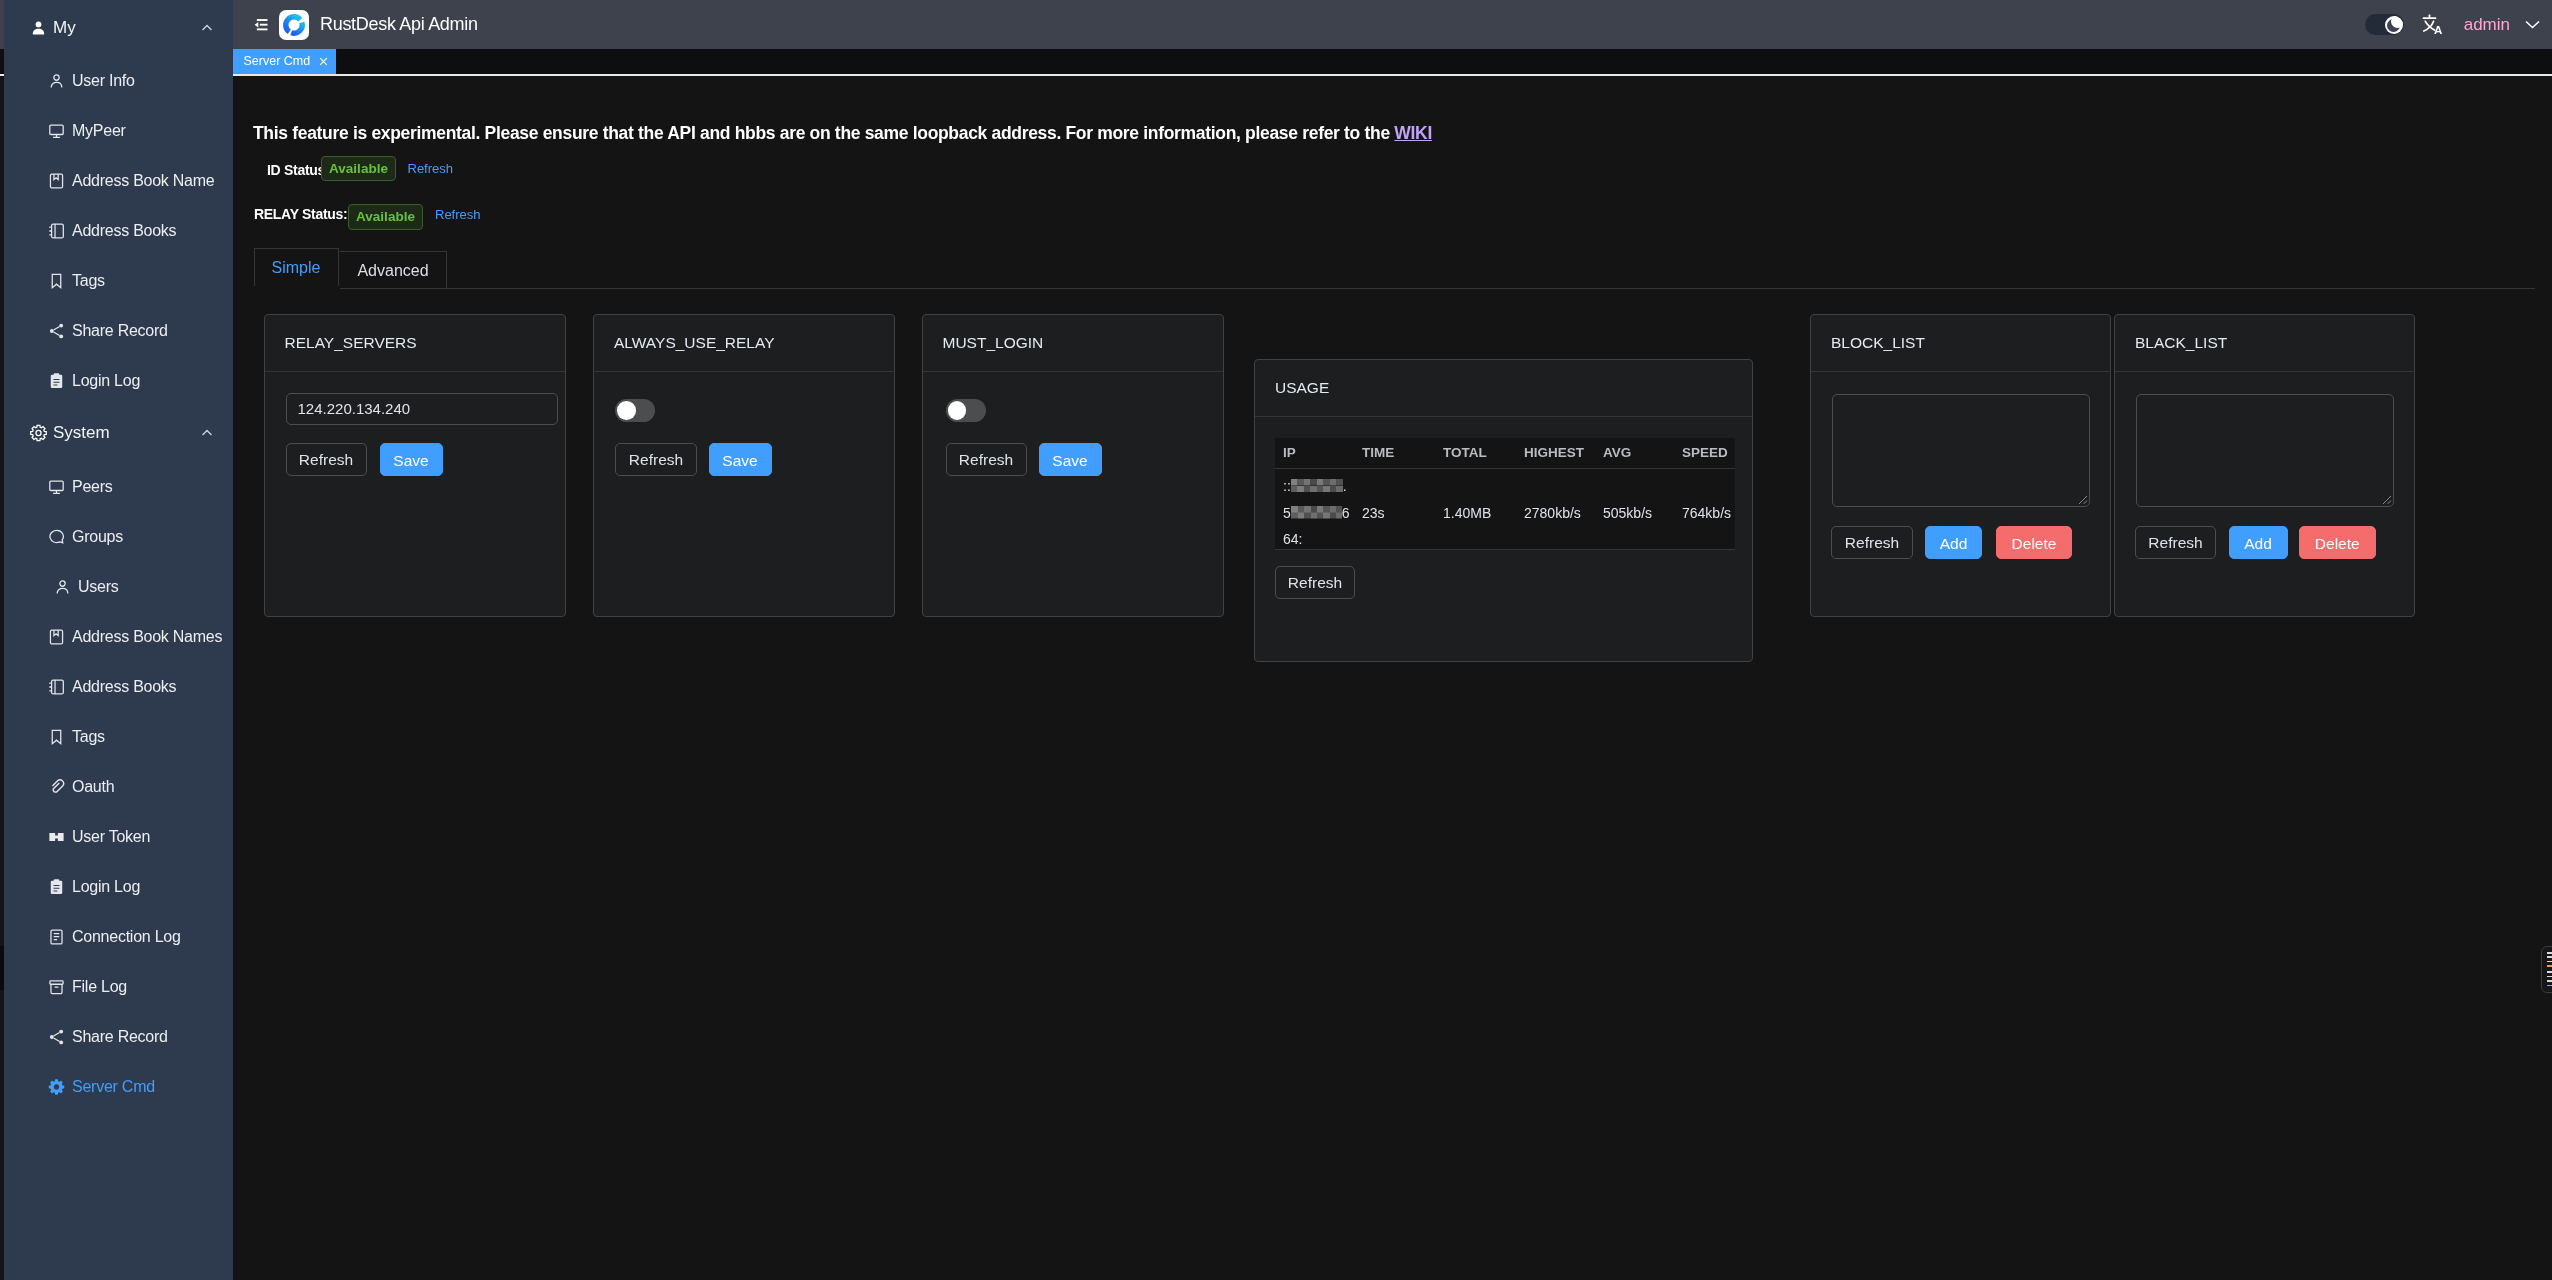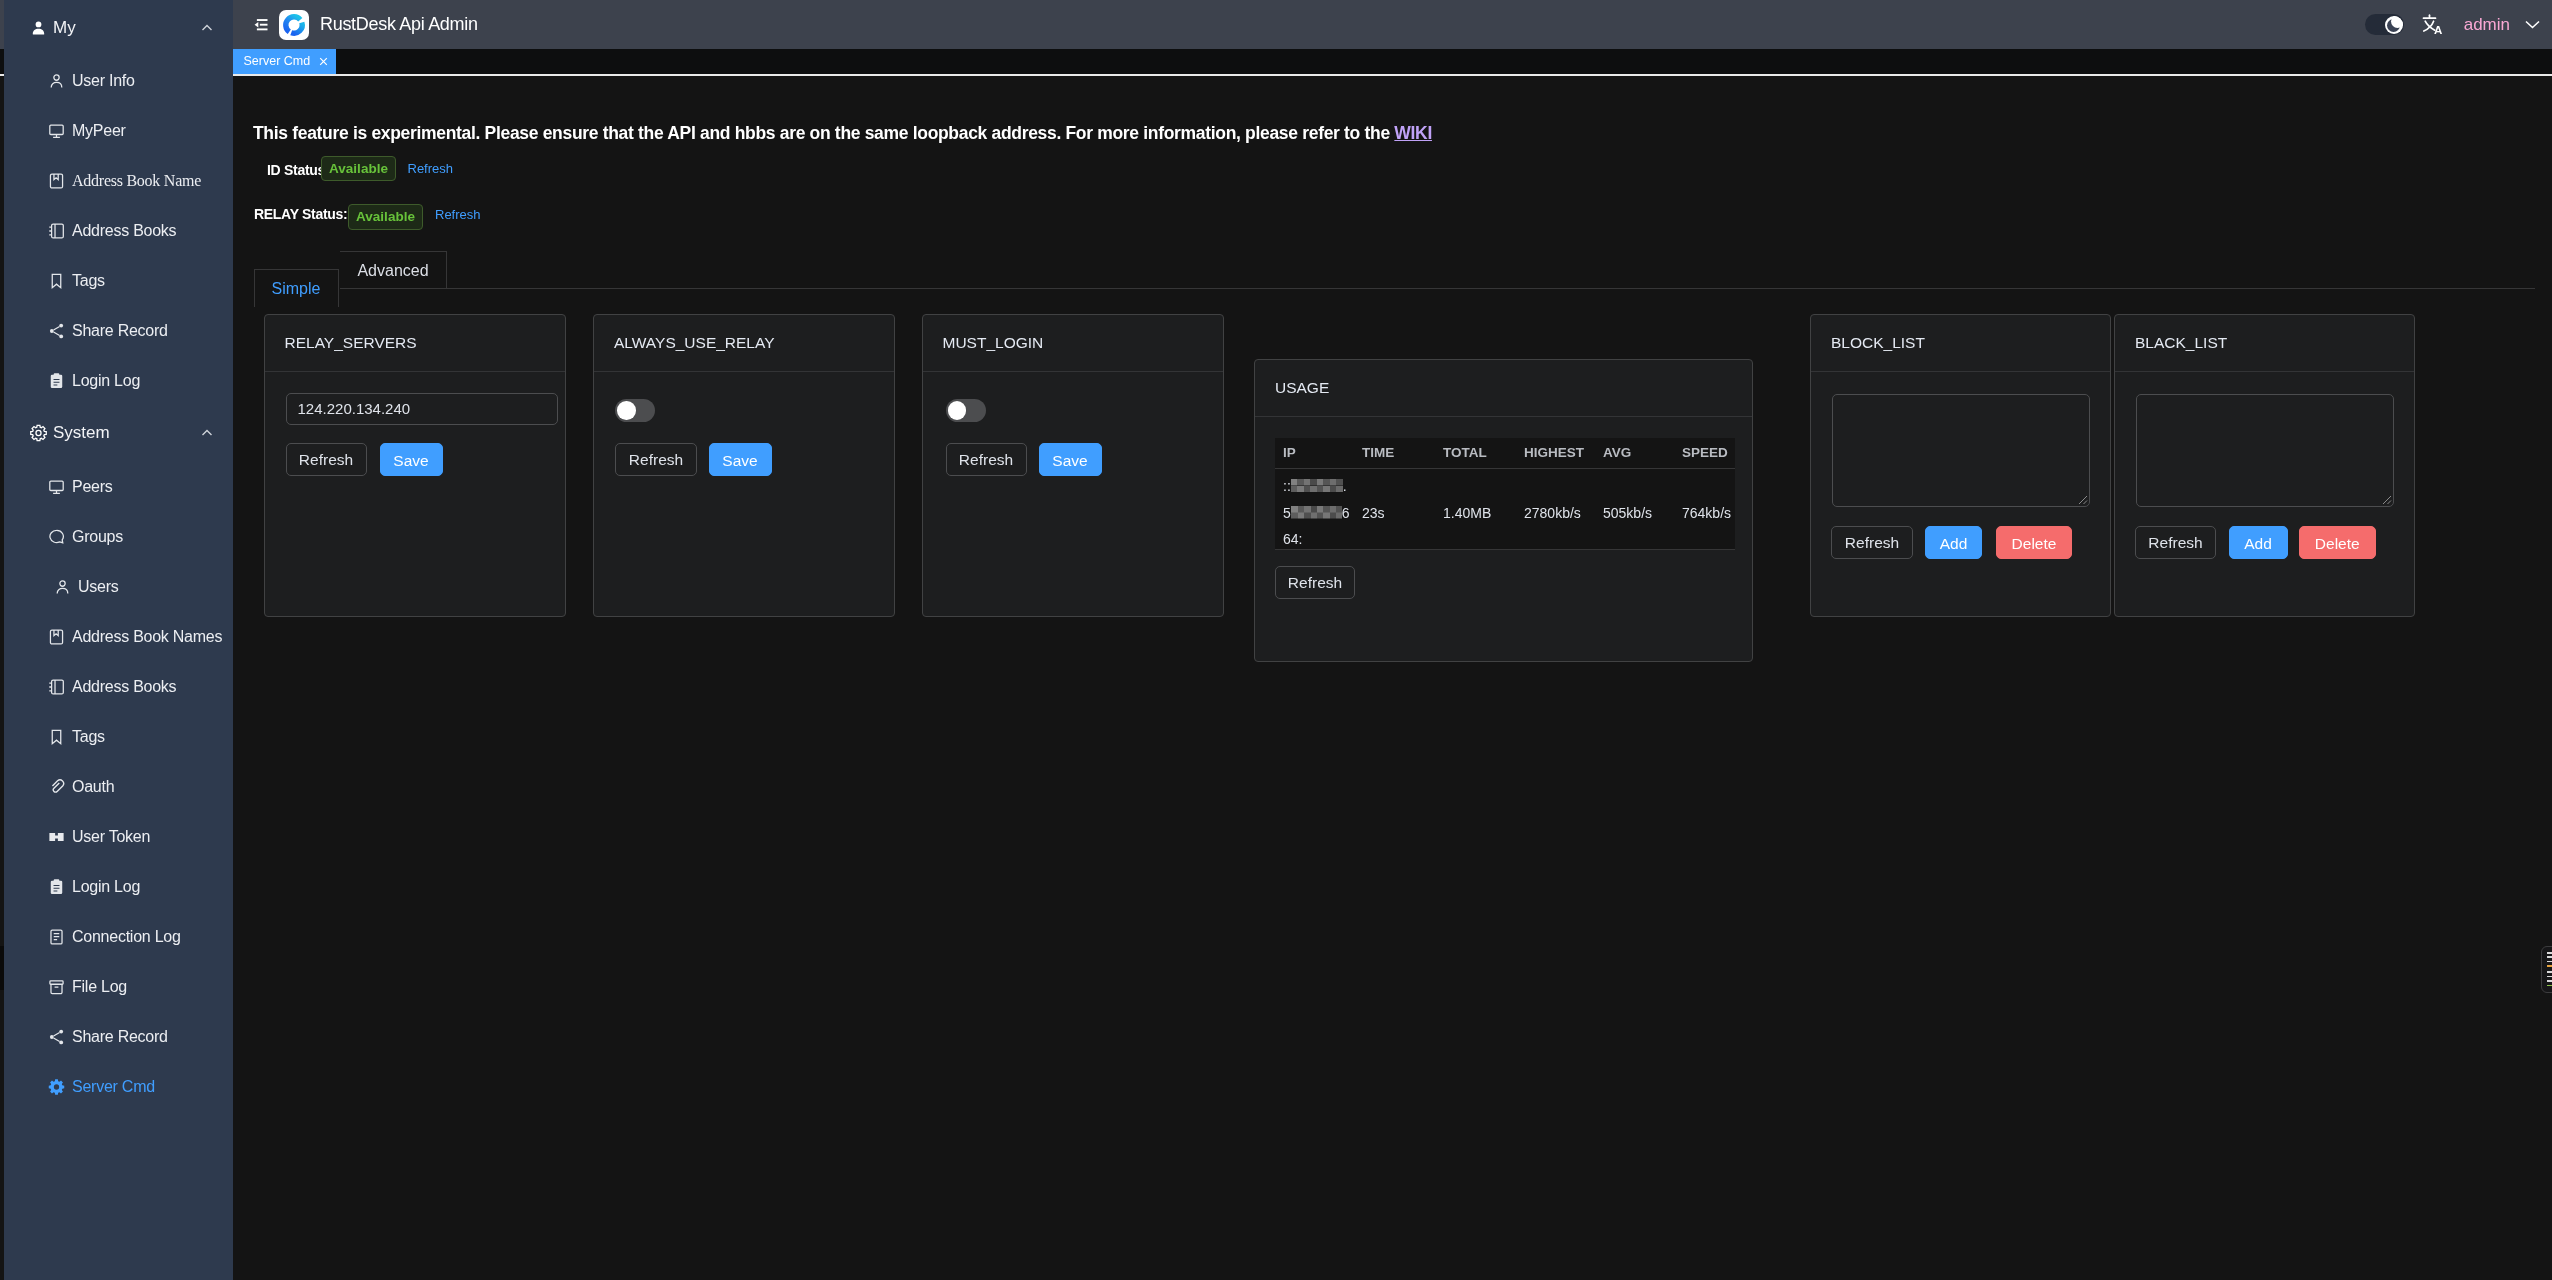--- a/index.html
+++ b/index.html
@@ -145,21 +145,21 @@
     </div>
     <div class="mi" style="top:105.5px;">
       <svg class="ic" viewBox="0 0 16 16">
         <g fill="none" stroke="#e3e6ea" stroke-width="1.2">
           <rect x="1.7" y="2.5" width="12.6" height="8.8" rx="1"></rect>
           <path d="M8 11.3 V14 M4.8 14 h6.4"></path>
         </g>
       </svg>
       <span class="txt">MyPeer</span>
     </div>
-    <div class="mi" style="top:155.5px;font-family:Liberation Serif, serif;">
+    <div class="mi" style="top:155.5px;">
       <svg class="ic" viewBox="0 0 16 16">
         <g fill="none" stroke="#e3e6ea" stroke-width="1.2">
           <rect x="2.3" y="1.5" width="11.4" height="13" rx="1.4"></rect>
           <path d="M5.6 1.5 v5.2 l2-1.7 2 1.7 v-5.2"></path>
         </g>
       </svg>
       <span class="txt">Address Book Name</span>
     </div>
     <div class="mi" style="top:205.5px;">
       <svg class="ic" viewBox="0 0 16 16">
@@ -334,21 +334,21 @@
   <div class="abs bline" style="left:253px;top:123px;">This feature is experimental. Please ensure that the API and hbbs are on the same loopback address. For more information, please refer to the <span style="color:#c0a2f7;text-decoration:underline;">WIKI</span></div>
 
   <div class="abs lbl" style="left:259px;top:161.5px;padding-left:8px;">ID Status:</div>
   <div class="abs tag" style="left:321px;top:156px;width:75px;height:25px;line-height:24px;">Available</div>
   <div class="abs rlink" style="left:407.5px;top:161px;">Refresh</div>
 
   <div class="abs lbl" style="left:254px;top:206px;">RELAY Status:</div>
   <div class="abs tag" style="left:348px;top:204px;width:75px;height:25.5px;line-height:24.5px;">Available</div>
   <div class="abs rlink" style="left:435px;top:207px;">Refresh</div>
 
-  <div class="abs etab" style="left:253.5px;top:269px;width:85px;height:38px;line-height:38px;color:#409eff;">Simple</div>
+  <div class="abs etab" style="left:253.5px;top:248px;width:85px;height:38px;line-height:38px;color:#409eff;">Simple</div>
   <div class="abs etab" style="left:340px;top:251px;width:107px;height:38px;line-height:38px;border-left:none;">Advanced</div>
   <div class="abs" id="tabline" style="left:340px;top:288px;width:2194.5px;"></div>
 
   <div class="abs card" style="left:263.5px;">
     <div class="hd">
       <span>RELAY_SERVERS</span>
     </div>
     <div class="einput" style="left:21px;top:78px;width:272px;height:32px;font-size:15px;line-height:30px;padding-left:11px;">124.220.134.240</div>
     <div class="ebtn" style="left:21px;top:128px;width:81px;">Refresh</div>
     <div class="ebtn primary" style="left:115px;top:128px;width:63px;">Save</div>

